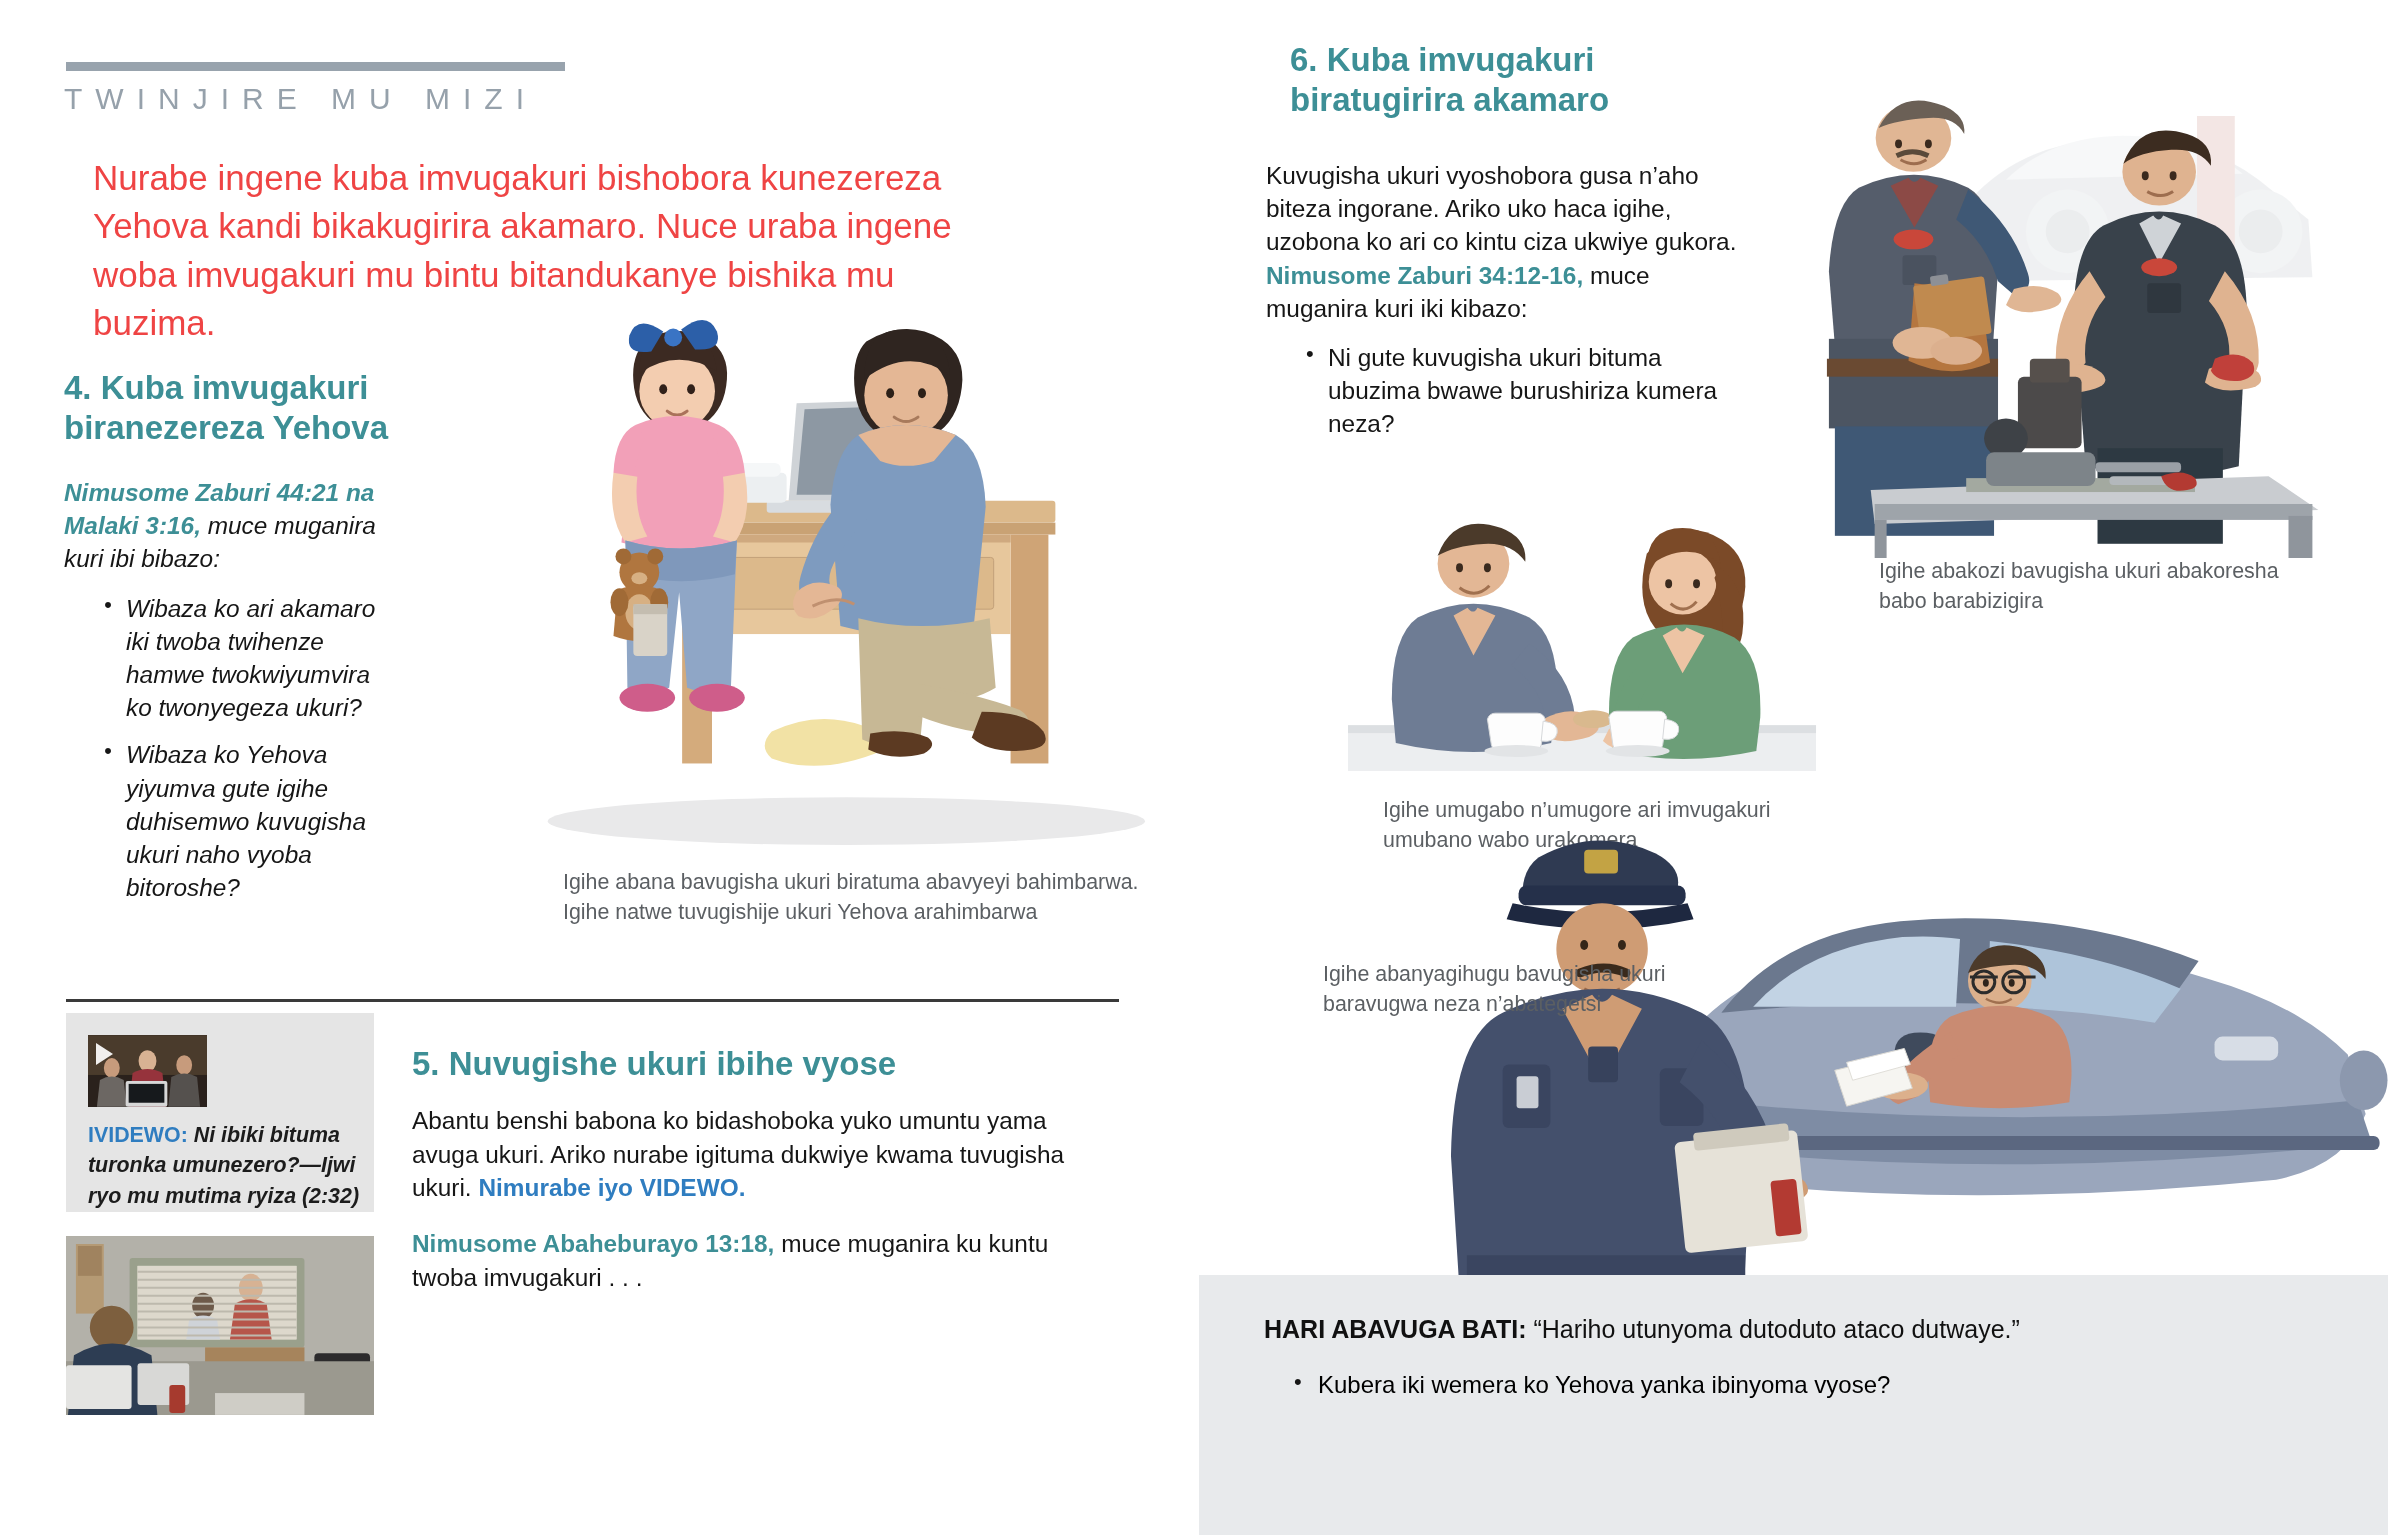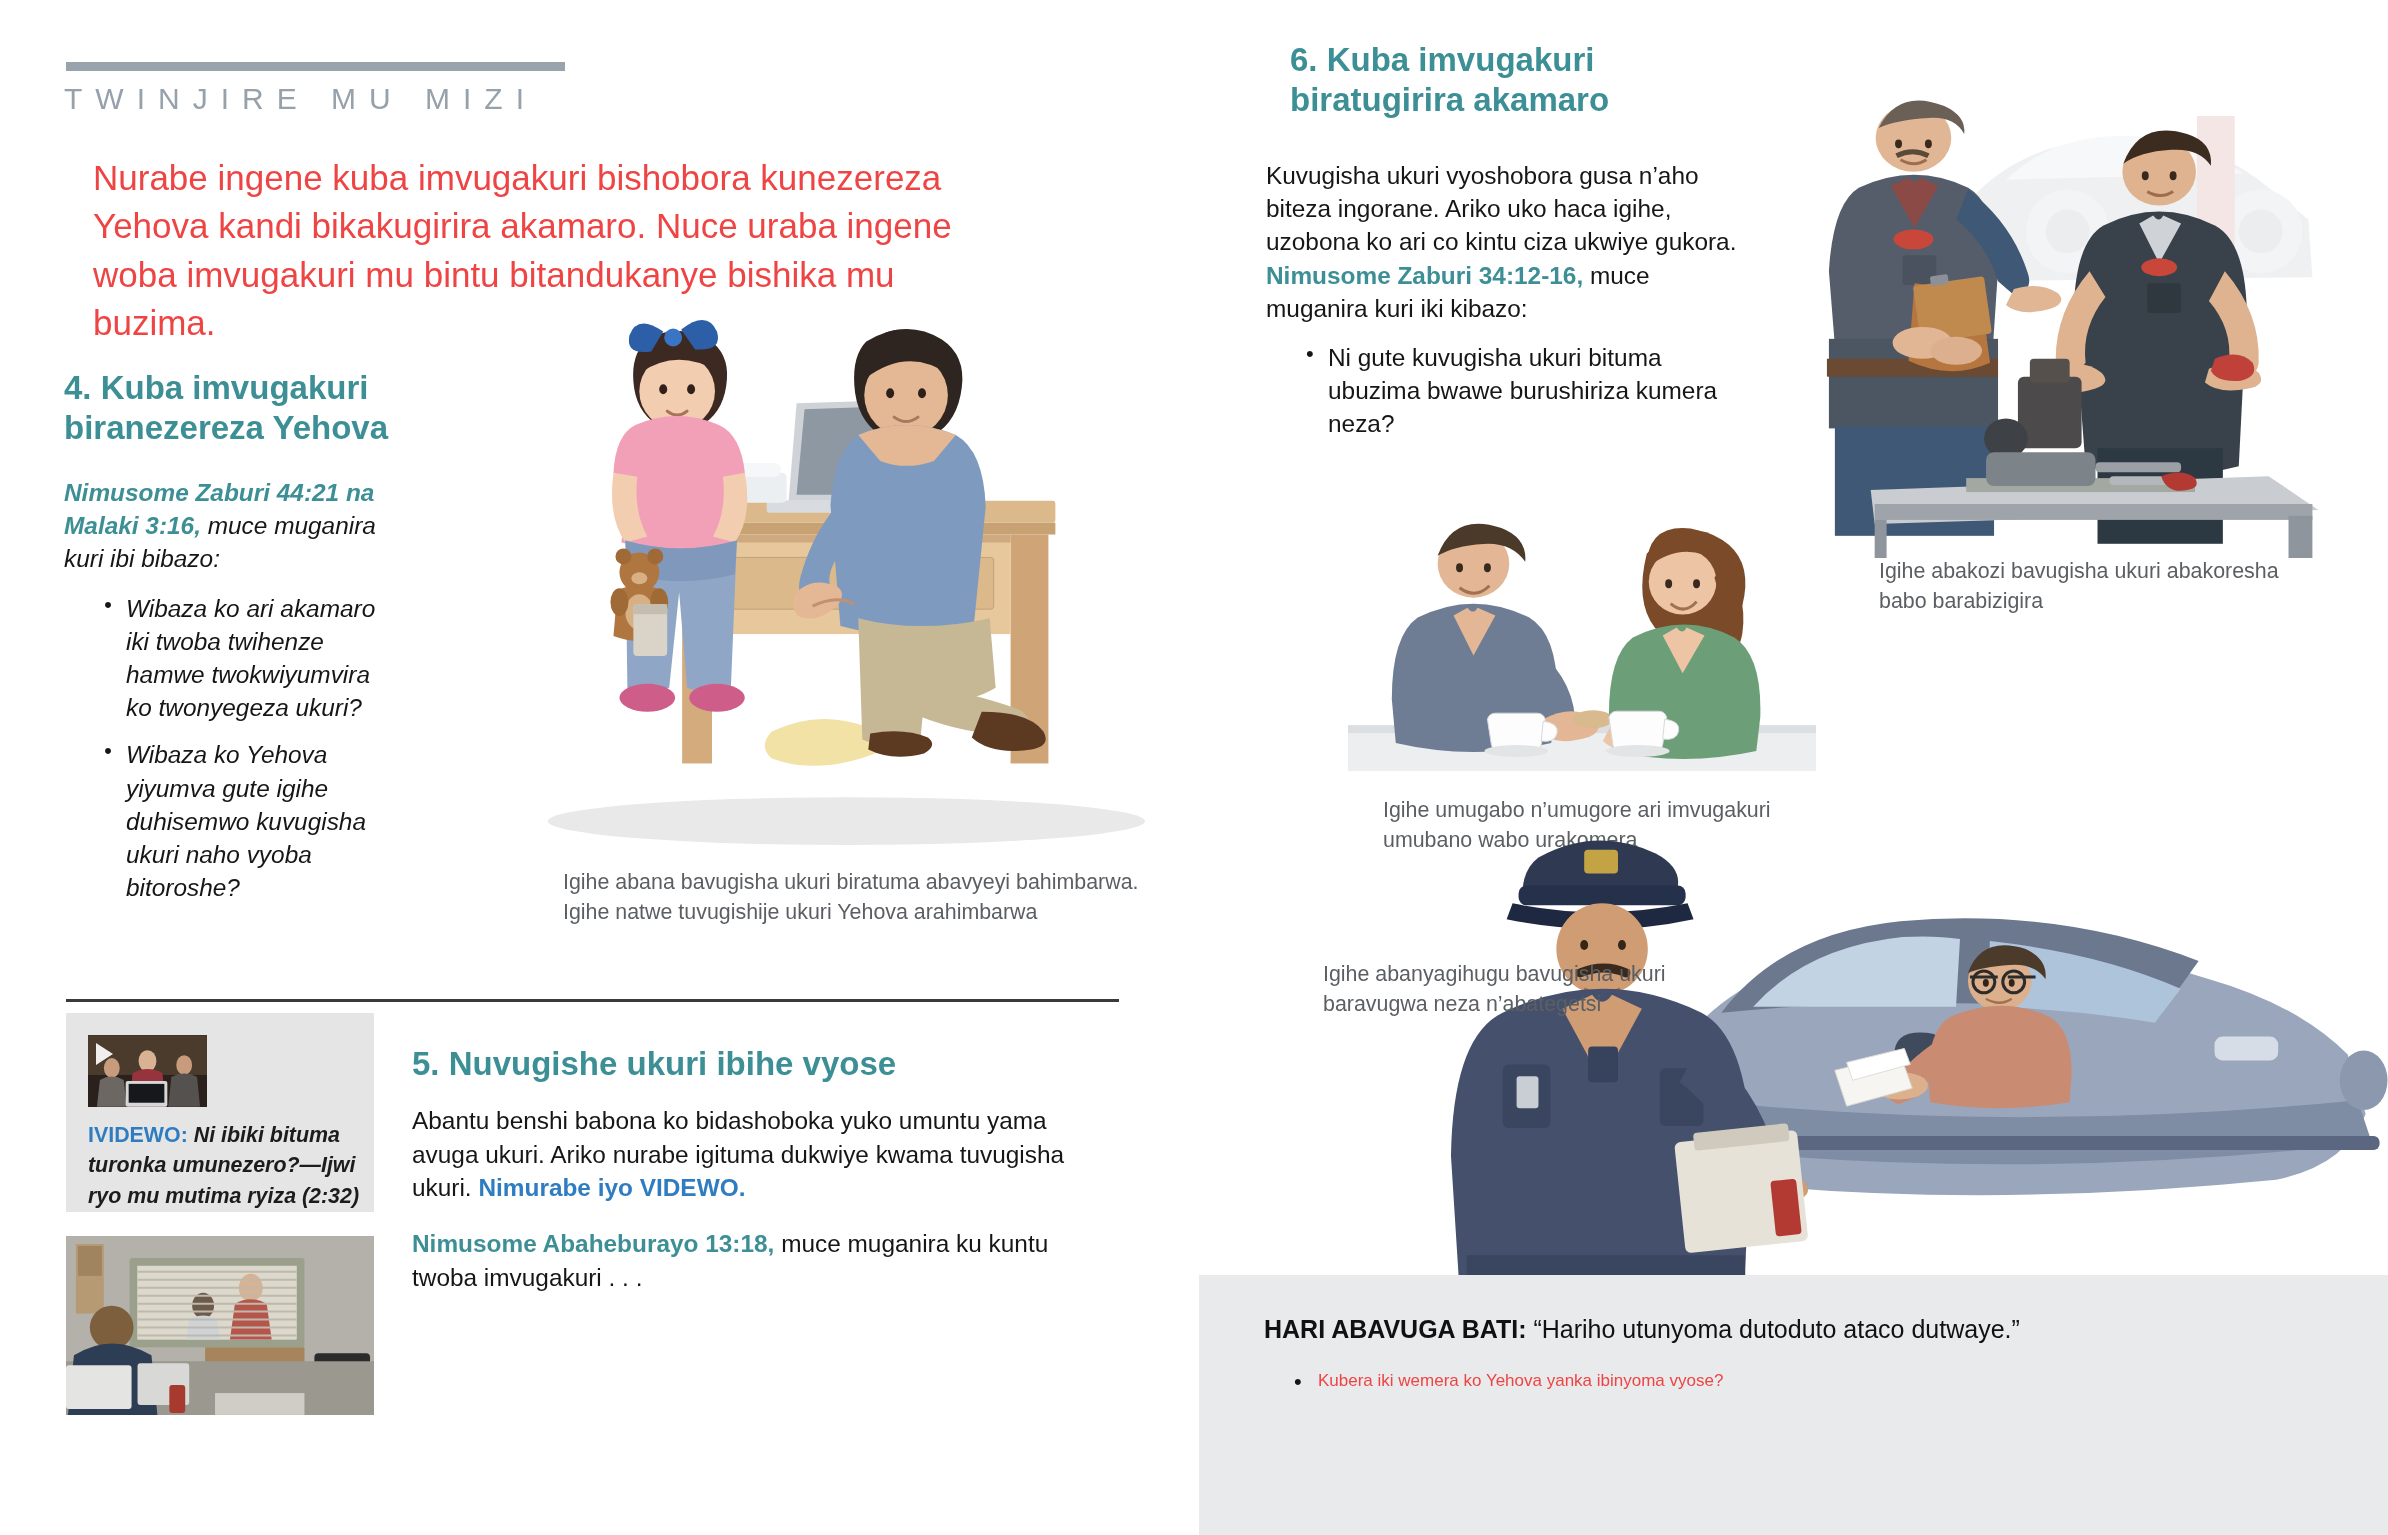--- a/index.html
+++ b/index.html
@@ -264,22 +264,22 @@
     font-size: 25px;
     color: #111;
     width: 1075px;
   }
   .gp-head .bold { font-weight: 700; }
   .gp-list {
     position: absolute;
     left: 1294px;
     top: 1361px;
     width: 1045px;
-    font-size: 17px;
-    color: #ef4444;
+    font-size: 24px;
+    color: #000000;
   }
 
   
   .art { position: absolute; }
 </style>
 </head>
 <body>
 
 <div class="page">
 

